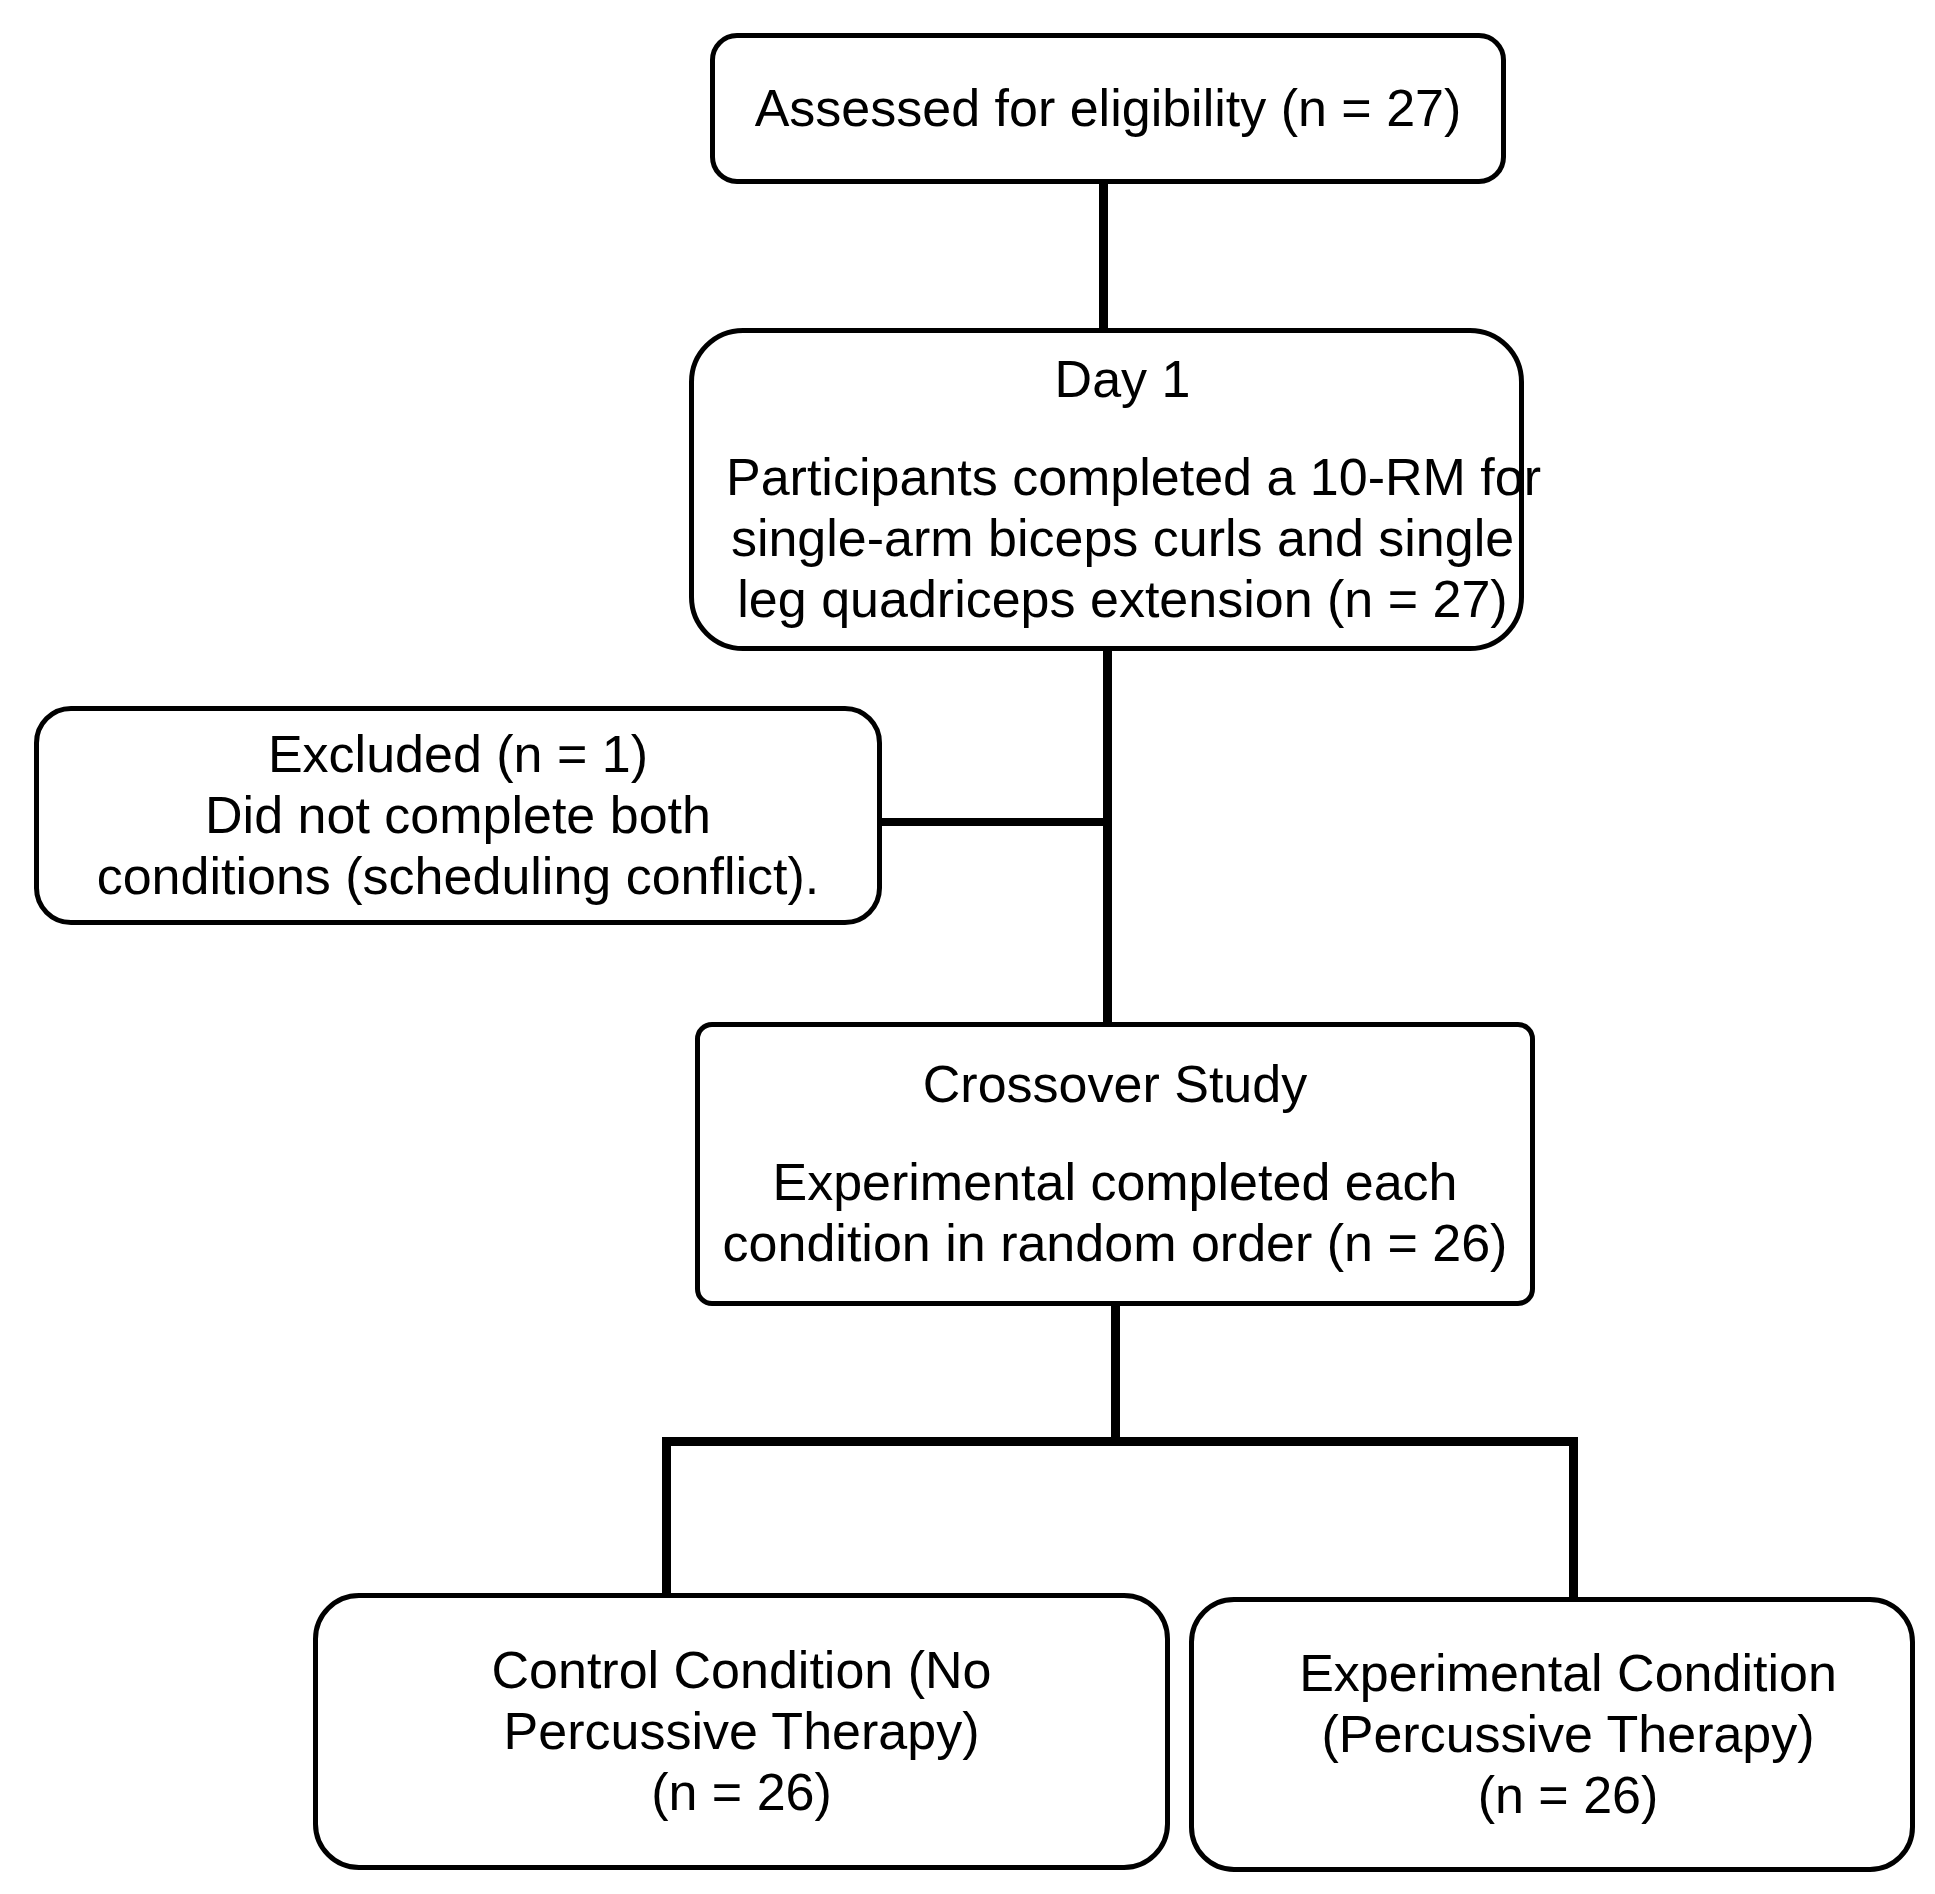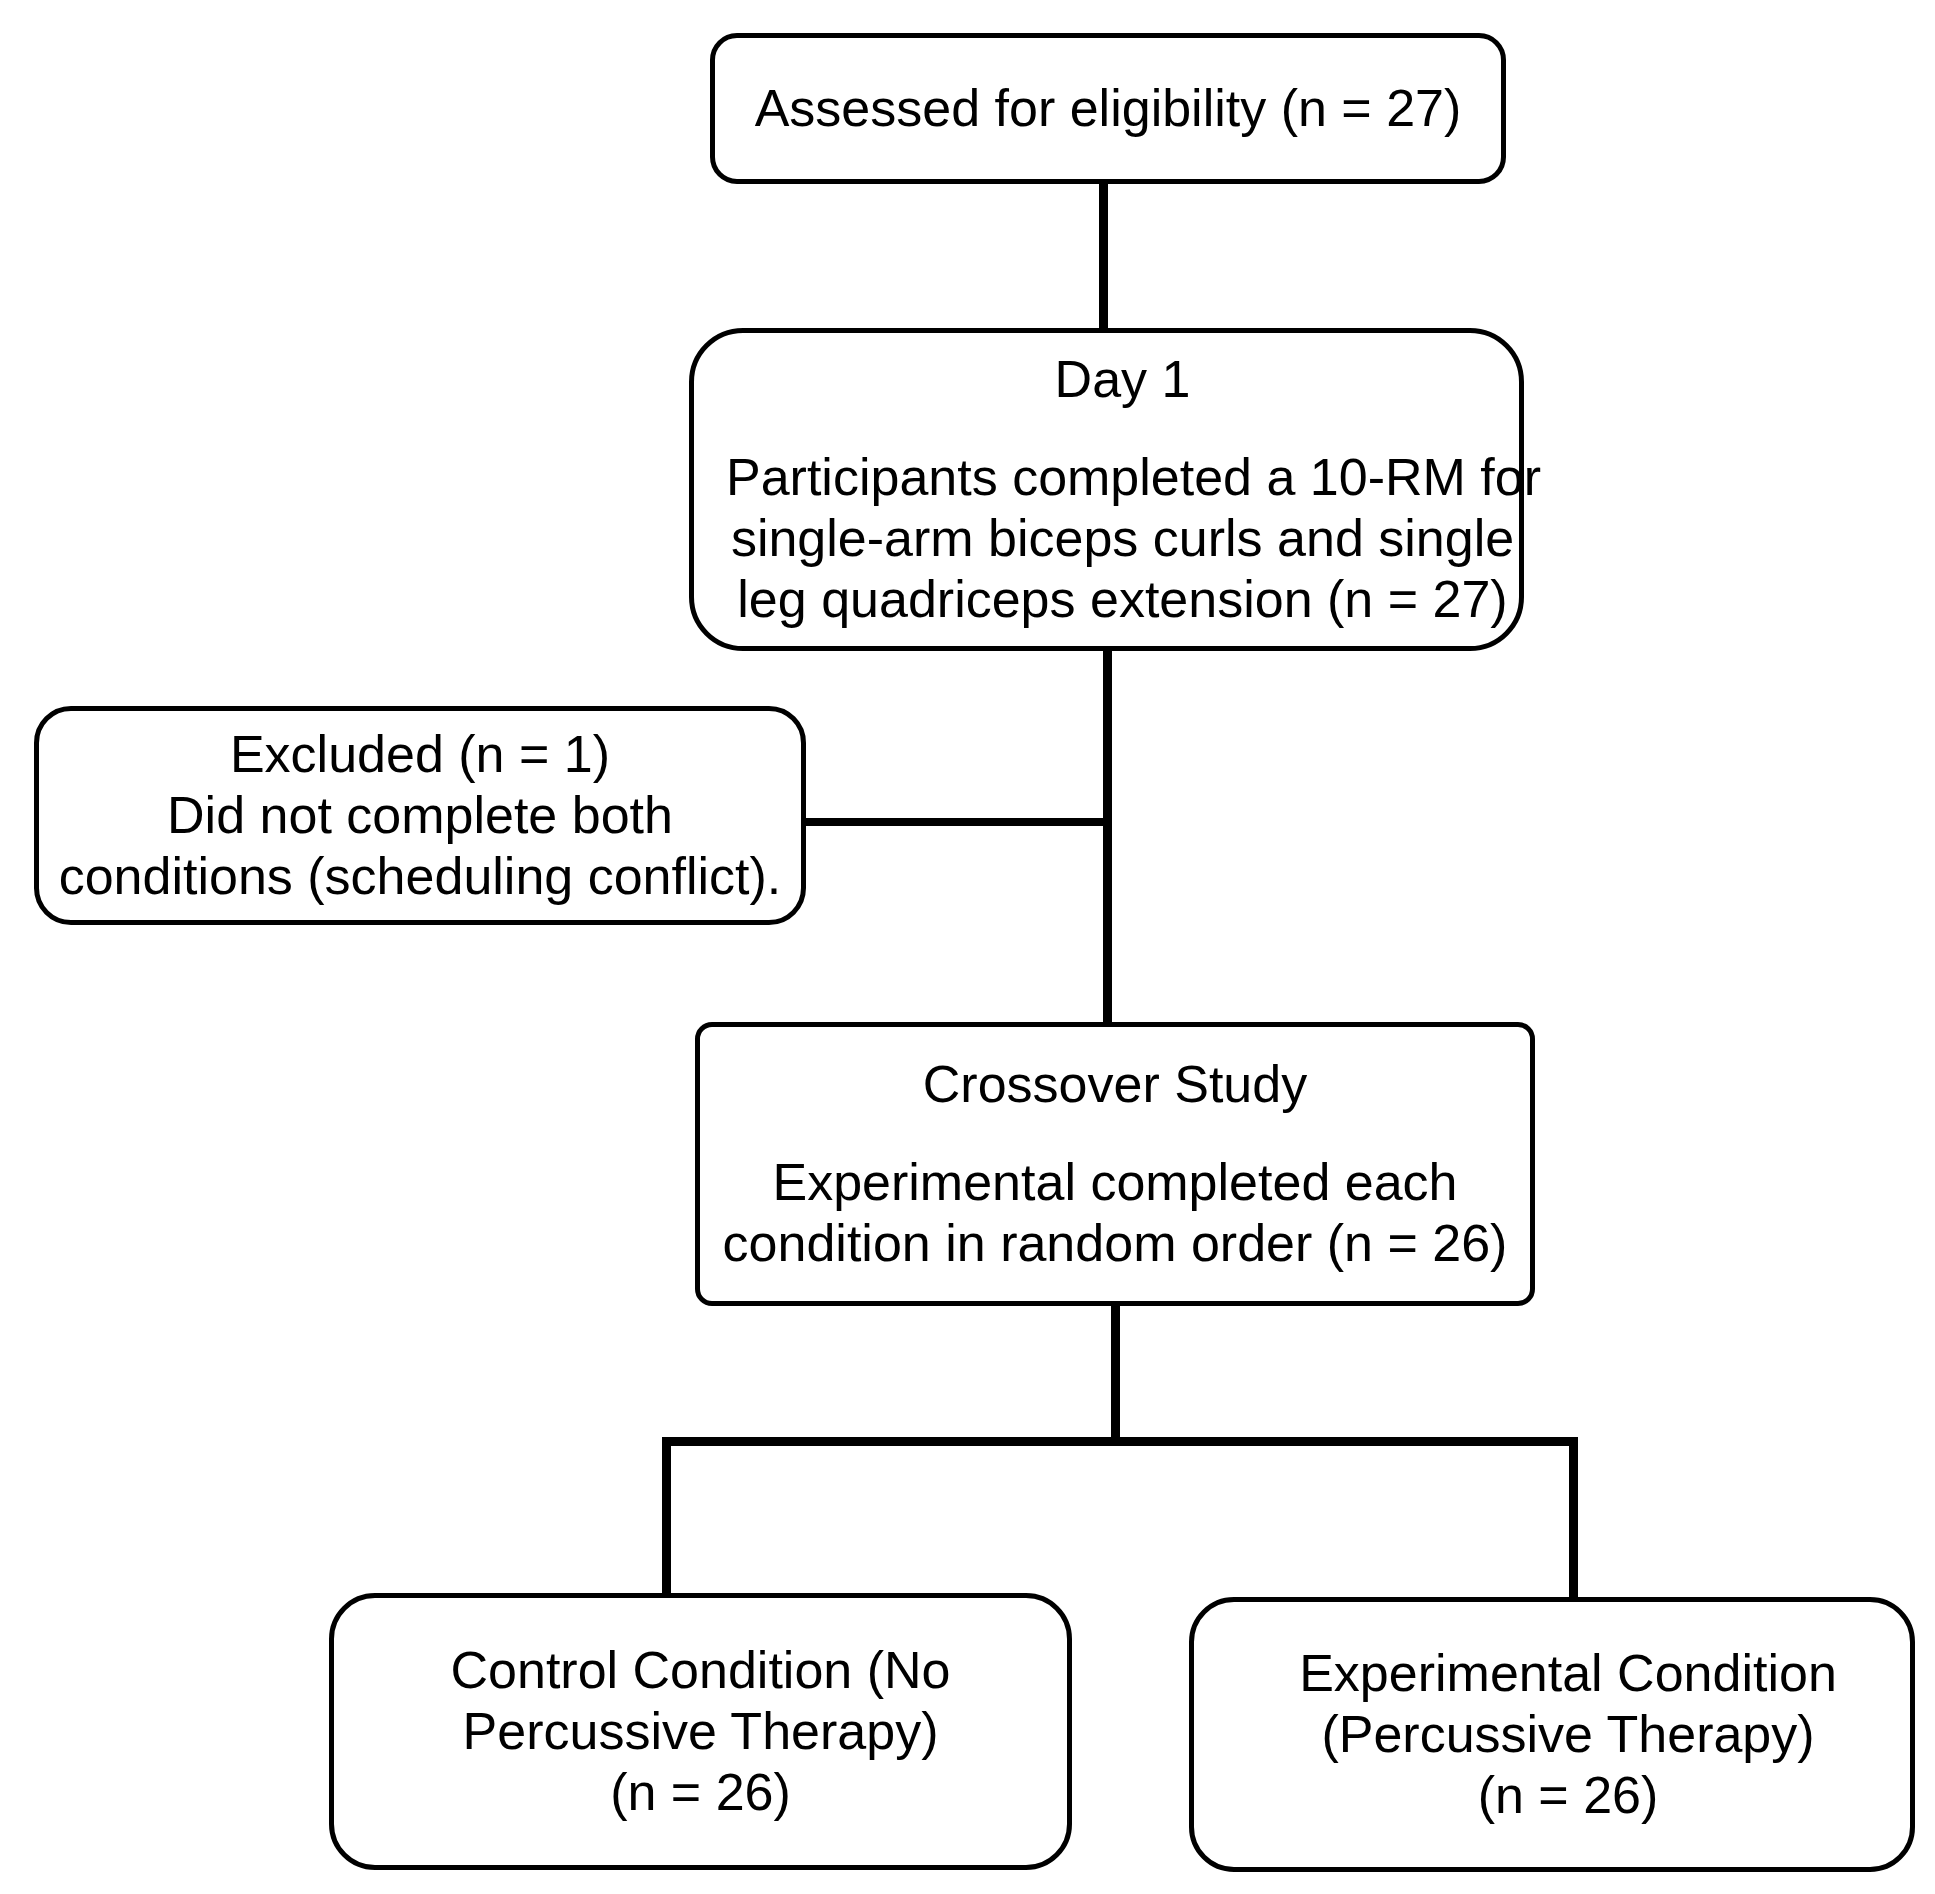--- a/index.html
+++ b/index.html
@@ -33,23 +33,23 @@
     font-size: 52px;
     line-height: 61px;
     white-space: nowrap;
   }
   .box .line { width: 100%; }
   .box .spacer { height: 37px; }
 
   
   #box-assessed     { left: 710px; top: 33px;   width: 796px; height: 151px; border-radius: 27px; }
   #box-day1         { left: 689px;  top: 328px;  width: 835px; height: 323px; border-radius: 54px; padding-left: 32px; }
-  #box-excluded     { left: 34px;   top: 706px; width: 772px; height: 219px; border-radius: 37px; }
+  #box-excluded     { left: 34px;   top: 706px; width: 848px; height: 219px; border-radius: 37px; }
   #box-crossover    { left: 695px;  top: 1022px; width: 840px; height: 284px; border-radius: 17px; }
-  #box-control      { left: 329px;  top: 1593px; width: 743px; height: 277px; border-radius: 46px; }
+  #box-control      { left: 313px;  top: 1593px; width: 857px; height: 277px; border-radius: 46px; }
   #box-experimental { left: 1189px; top: 1597px; width: 726px; height: 275px; border-radius: 45px; padding-left: 32px; }
 
   
   #conn-assessed-day1    { left: 1099px; top: 180px;  width: 8.5px;   height: 152px; }
   #conn-day1-crossover   { left: 1103px; top: 648px;  width: 8.5px;   height: 380px; }
   #conn-excluded-main    { left: 803px; top: 818px; width: 305px;  height: 7.8px; }
   #conn-crossover-branch { left: 1111px; top: 1303px; width: 8.5px;   height: 140px; }
   #conn-branch-bar       { left: 662px;  top: 1437px; width: 915px; height: 8.5px; }
   #conn-branch-left      { left: 662px;  top: 1437px; width: 8.5px;   height: 161px; }
   #conn-branch-right     { left: 1569px; top: 1437px; width: 8.5px;   height: 165px; }

